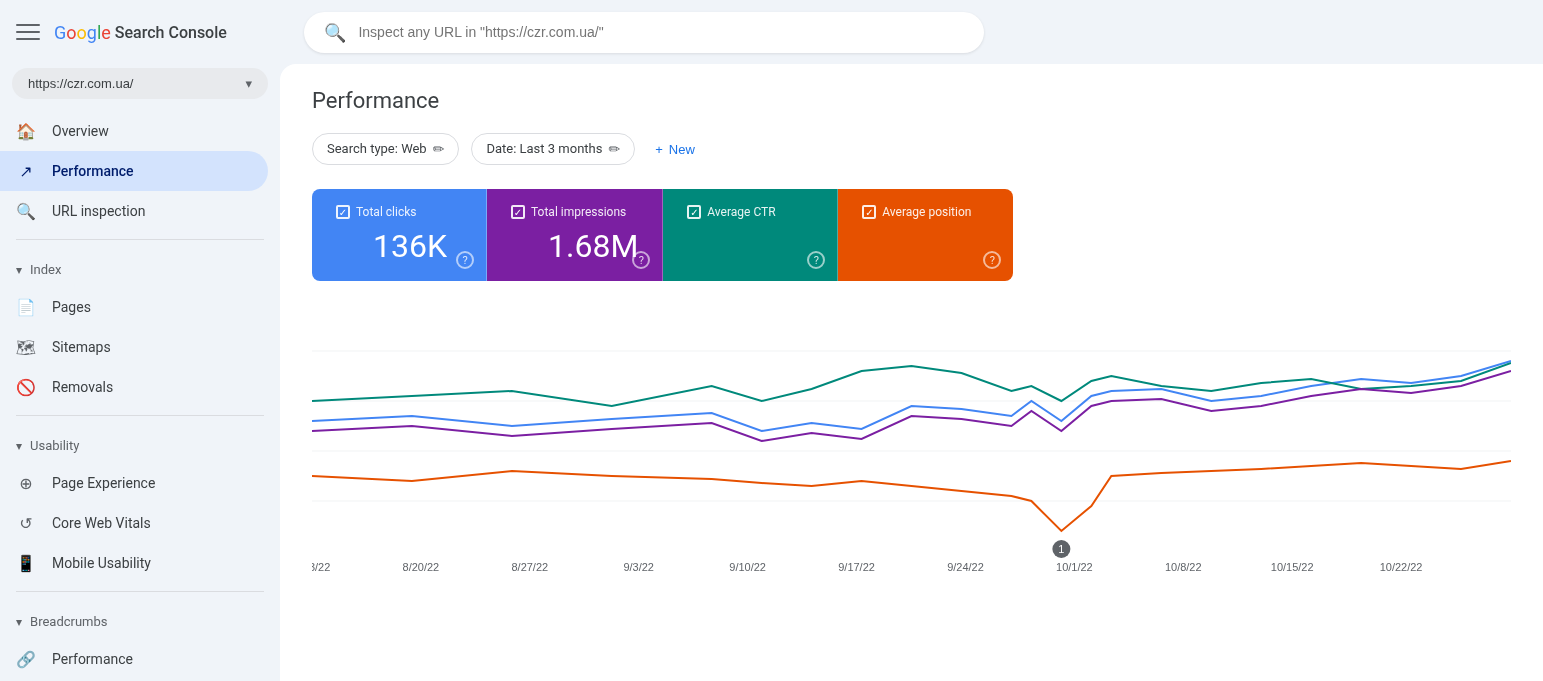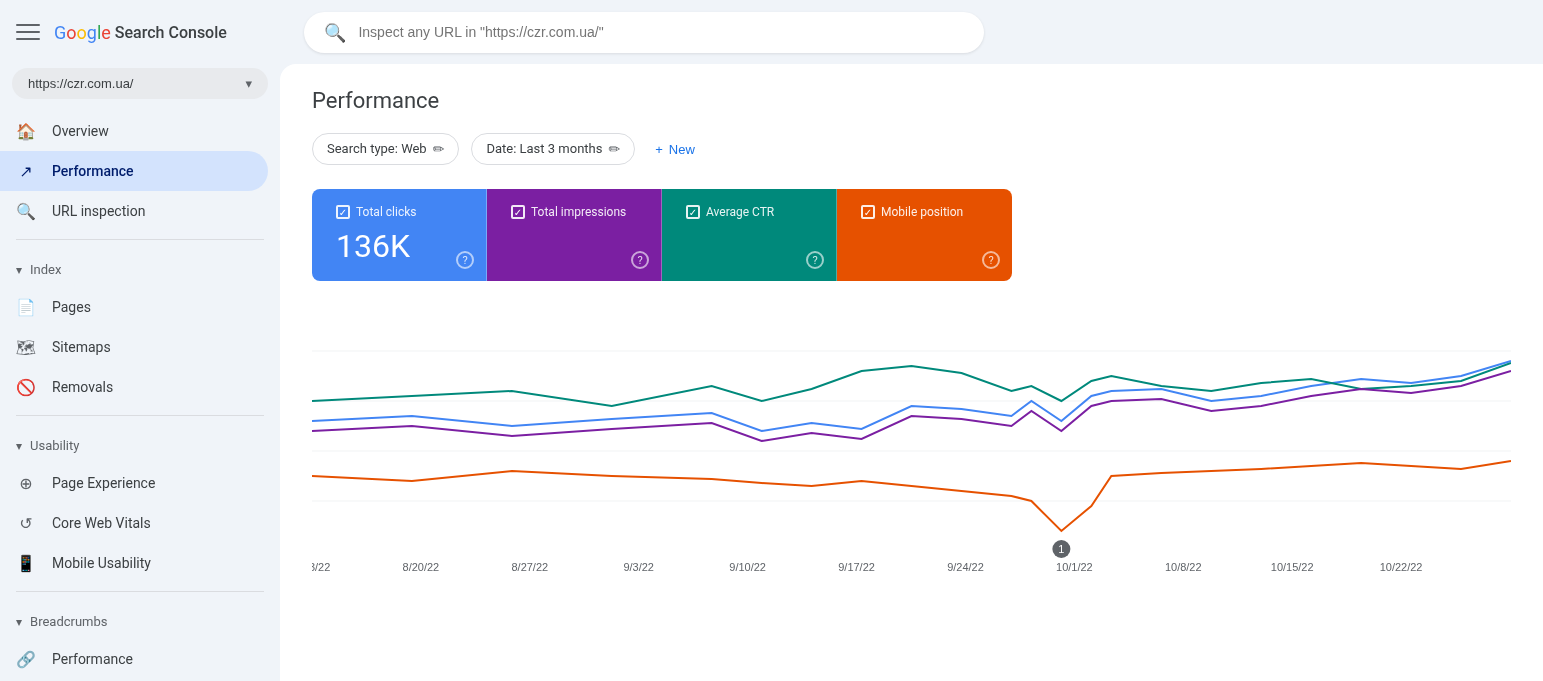--- a/index.html
+++ b/index.html
@@ -281,20 +281,21 @@
       justify-content: center;
       font-size: 10px;
       color: white;
     }
 
     .metric-value {
       font-size: 32px;
       font-weight: 400;
       color: white;
       margin-bottom: 4px;
+      margin-left: 37px;
     }
 
     .metric-info {
       position: absolute;
       bottom: 12px;
       right: 12px;
       width: 18px;
       height: 18px;
       border: 2px solid rgba(255,255,255,0.6);
       border-radius: 50%;
@@ -453,33 +454,34 @@
           <span>Total clicks</span>
         </div>
         <div class="metric-value">136K</div>
         <div class="metric-info">?</div>
       </div>
       <div class="metric-card purple">
         <div class="metric-label">
           <div class="checkbox">✓</div>
           <span>Total impressions</span>
         </div>
+        <div class="metric-value">1.68M</div>
         <div class="metric-info">?</div>
       </div>
       <div class="metric-card teal">
         <div class="metric-label">
           <div class="checkbox">✓</div>
           <span>Average CTR</span>
         </div>
         <div class="metric-info">?</div>
       </div>
       <div class="metric-card orange">
         <div class="metric-label">
           <div class="checkbox">✓</div>
-          <span>Mobile position</span>
+          <span>Average position</span>
         </div>
         <div class="metric-info">?</div>
       </div>
     </div>
 
     <div class="chart-area">
       <svg class="chart-svg" viewBox="0 0 1200 280" preserveAspectRatio="none">
 
         <line x1="0" y1="50" x2="1200" y2="50" stroke="#f1f3f4" stroke-width="1"></line>
         <line x1="0" y1="100" x2="1200" y2="100" stroke="#f1f3f4" stroke-width="1"></line>

